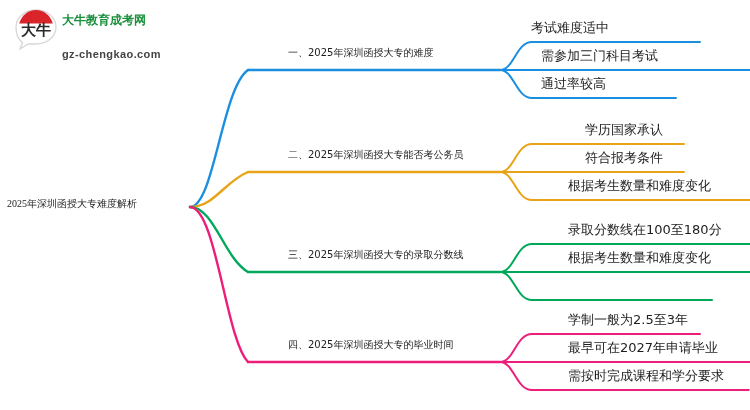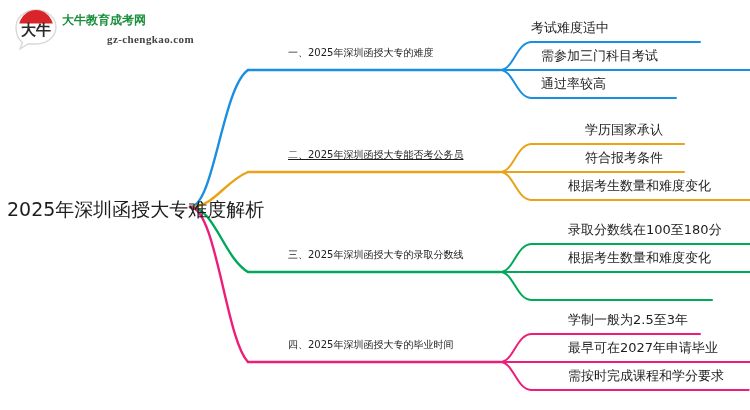--- a/index.html
+++ b/index.html
@@ -43,52 +43,52 @@
   .logo-cn {
     font-family: "DejaVu Sans", sans-serif;
     font-size: 12px;
     font-weight: bold;
     color: #1a8f3c;
     letter-spacing: 0px;
     line-height: 22px;
     white-space: nowrap;
   }
   .logo-en {
-    font-family: Liberation Serif, serif;
+    font-family: Liberation Sans, sans-serif;
     font-size: 11px;
     font-weight: bold;
     color: #444444;
     letter-spacing: 0.4px;
     line-height: 14px;
-    margin-top: 1px;
+    margin-top: 16px;
     white-space: nowrap;
-    text-align: right;
   }
 
   
   #wires {
     position: absolute;
     left: 0;
     top: 0;
     width: 750px;
     height: 410px;
   }
 
   
   .node {
     position: absolute;
     color: #1d1d1d;
     font-family: "DejaVu Sans", sans-serif;
     white-space: nowrap;
   }
   #root-node {
-    font-size: 19px;
+    font-size: 10px;
     left: 7px;
     top: 197px;
     letter-spacing: 0px;
+    font-family: Liberation Serif, serif;
   }
   .branch-node {
     font-size: 10px;
     letter-spacing: 0px;
   }
   .leaf-node {
     font-size: 13px;
     letter-spacing: 0px;
   }
 </style>
@@ -175,21 +175,21 @@
     </g>
   </svg>
 
   <div class="node" id="root-node">2025年深圳函授大专难度解析</div>
 
   <div class="node branch-node" style="left:288px; top:46px;">一、2025年深圳函授大专的难度</div>
   <div class="node leaf-node" style="left:531px; top:19px;">考试难度适中</div>
   <div class="node leaf-node" style="left:541px; top:47px;">需参加三门科目考试</div>
   <div class="node leaf-node" style="left:541px; top:75px;">通过率较高</div>
 
-  <div class="node branch-node" style="left:288px; top:148px;text-decoration:underline;">二、2025年深圳函授大专能否考公务员</div>
+  <div class="node branch-node" style="left:288px; top:148px;">二、2025年深圳函授大专能否考公务员</div>
   <div class="node leaf-node" style="left:585px; top:121px;">学历国家承认</div>
   <div class="node leaf-node" style="left:585px; top:149px;">符合报考条件</div>
   <div class="node leaf-node" style="left:568px; top:177px;">根据考生数量和难度变化</div>
 
   <div class="node branch-node" style="left:288px; top:248px;">三、2025年深圳函授大专的录取分数线</div>
   <div class="node leaf-node" style="left:568px; top:221px;">录取分数线在100至180分</div>
   <div class="node leaf-node" style="left:568px; top:249px;">根据考生数量和难度变化</div>
 
   <div class="node branch-node" style="left:288px; top:338px;">四、2025年深圳函授大专的毕业时间</div>
   <div class="node leaf-node" style="left:568px; top:311px;text-align:right;">学制一般为2.5至3年</div>

